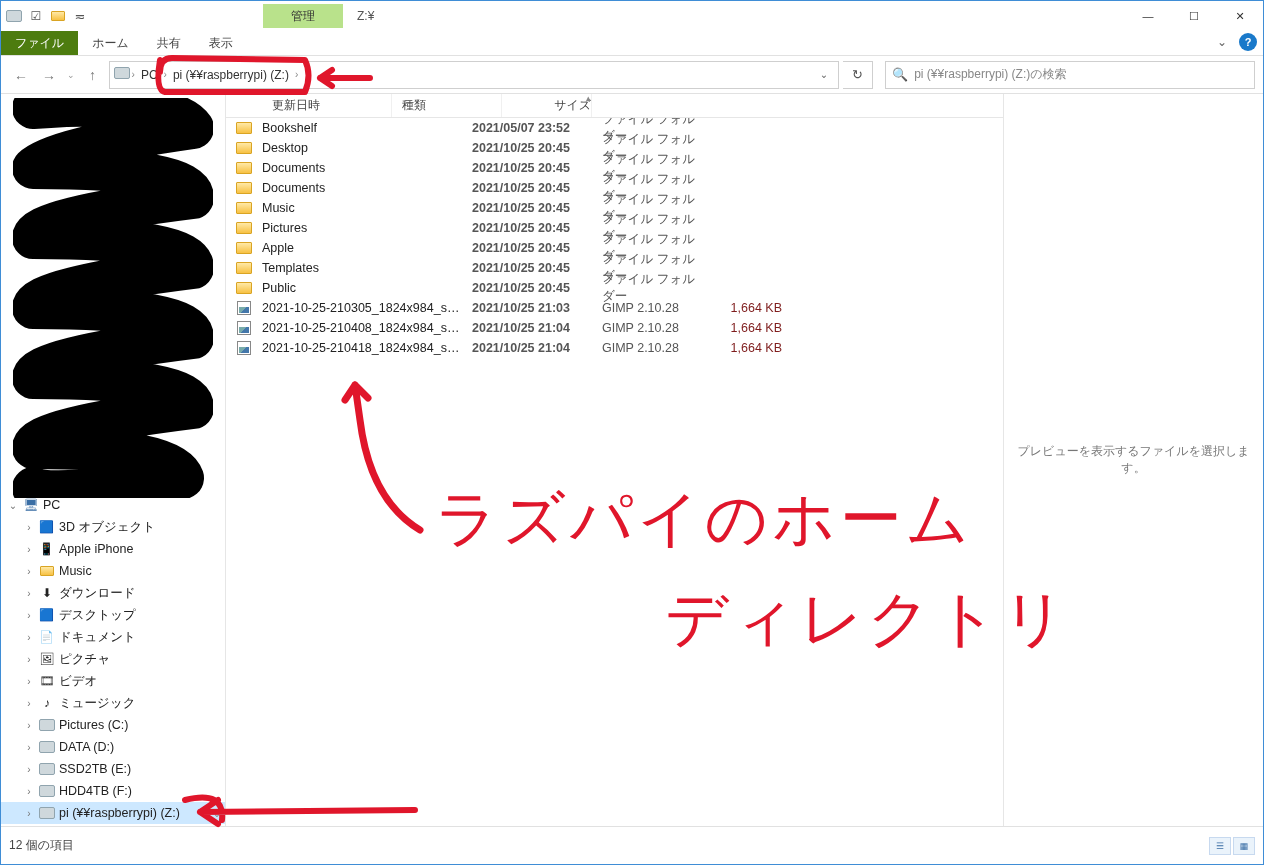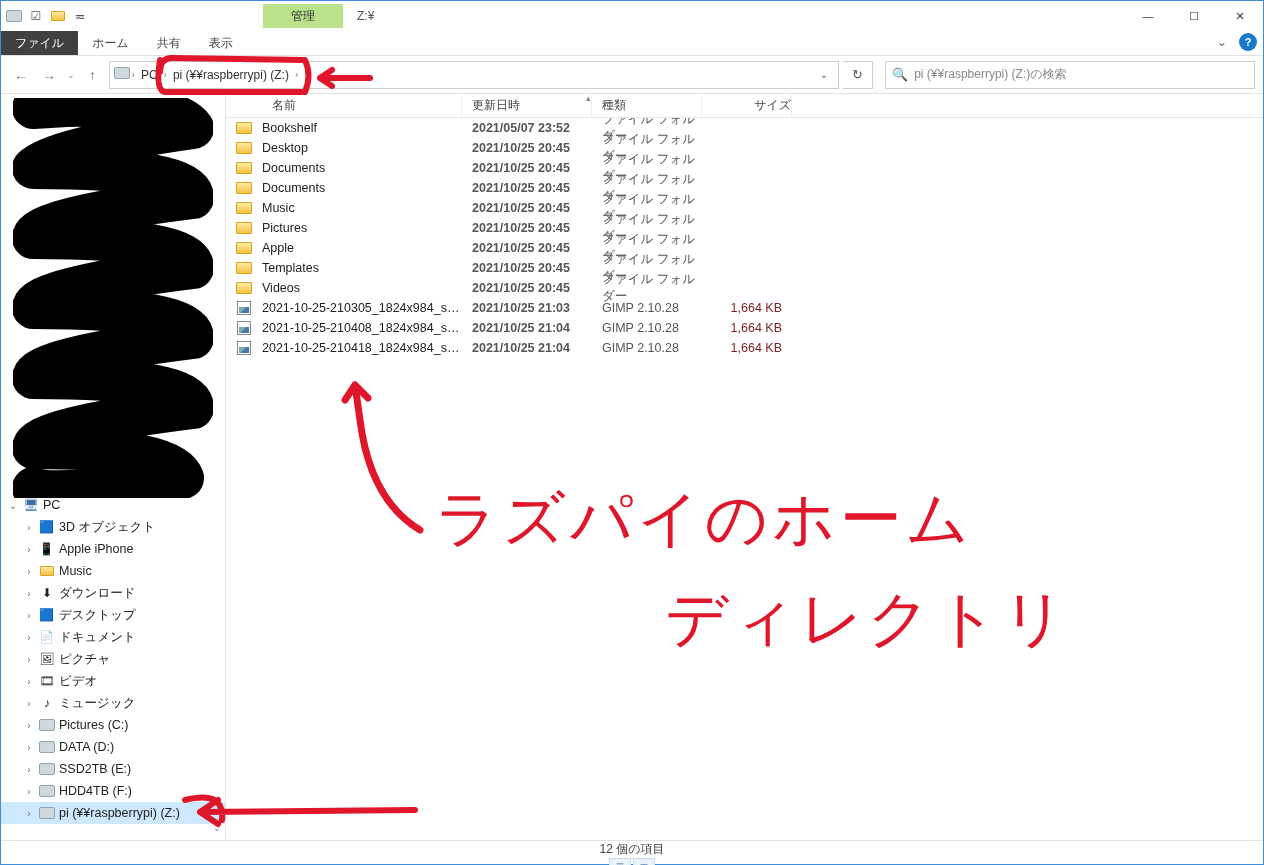--- a/index.html
+++ b/index.html
@@ -11,21 +11,21 @@
   .titlebar-left { display:flex; align-items:center; gap:4px; padding:0 4px; }
   .qat-icon { width:18px; height:18px; display:flex; align-items:center; justify-content:center; font-size:12px; color:#555; }
   .titlebar-tab { margin-left:170px; background:#b9e28b; height:24px; padding:0 28px; display:flex; align-items:center; font-size:12px; color:#333; }
   .titlebar-path { margin-left:14px; font-size:12px; color:#555; }
   .window-controls { position:absolute; right:0; top:0; display:flex; height:30px; }
   .win-btn { width:46px; height:30px; display:flex; align-items:center; justify-content:center; font-size:11px; color:#333; }
 
   
   .ribbon { height:25px; background:#fff; display:flex; align-items:stretch; border-bottom:1px solid #e1e1e1; position:relative; }
   .ribbon-tab { padding:0 14px; display:flex; align-items:center; font-size:12px; color:#444; cursor:default; }
-  .ribbon-tab.file { background:#404040; color:#fff; }
+  .ribbon-tab.file { background:#4d7c0f; color:#fff; }
   .ribbon-help { position:absolute; right:6px; top:2px; display:flex; align-items:center; gap:6px; }
   .ribbon-chevron { font-size:12px; color:#666; padding:0 6px; }
   .help-btn { width:18px; height:18px; border-radius:50%; background:#1979ca; color:#fff; display:flex; align-items:center; justify-content:center; font-size:11px; font-weight:bold; }
 
   
   .navbar { height:38px; background:#fff; display:flex; align-items:center; padding:4px 8px; gap:4px; border-bottom:1px solid #e1e1e1; }
   .nav-btn { width:24px; height:24px; display:flex; align-items:center; justify-content:center; color:#777; font-size:14px; }
   .nav-sep { color:#999; font-size:9px; padding:0 2px;}
   .addressbar { flex:1; height:28px; border:1px solid #cfcfcf; display:flex; align-items:center; padding:0 4px; font-size:12px; color:#333; background:#fff; min-width:0; }
   .addressbar .crumb { display:flex; align-items:center; padding:0 4px; height:100%; white-space:nowrap; }
@@ -63,21 +63,21 @@
   .row .rdate { width:130px; color:#555; padding-left:10px;font-weight:bold;}
   .row .rtype { width:110px; color:#555; padding-left:10px;}
   .row .rsize { width:90px; text-align:right; color:#7f1d1d; padding-right:10px;}
   .folder-glyph { width:16px; height:12px; background:linear-gradient(#ffe9a6,#f7c143); border:1px solid #d9a423; border-radius:1px; display:inline-block;}
   .img-glyph { width:14px; height:14px; background:#fff; border:1px solid #888; display:inline-block; position:relative;}
   .img-glyph::after{content:""; position:absolute; left:1px; right:1px; bottom:1px; height:6px; background:linear-gradient(135deg,#7aa 50%,#47a 50%);}
 
   .preview-pane { width:260px; border-left:1px solid #e6e6e6; display:flex; align-items:center; justify-content:center; font-size:12px; color:#777; padding:10px; text-align:center;}
 
   
-  .statusbar { height:24px; border-top:1px solid #e1e1e1; display:flex; align-items:center; font-size:12px; color:#444; padding:0 8px; justify-content:space-between;flex-direction:column; }
+  .statusbar { height:38px; border-top:1px solid #e1e1e1; display:flex; align-items:center; font-size:12px; color:#444; padding:0 8px; justify-content:space-between; }
   .view-switch { display:flex; gap:2px; }
   .vs-btn { width:22px; height:18px; border:1px solid #c7d9ef; display:flex; align-items:center; justify-content:center; font-size:9px; color:#3a6ea5; background:#eaf3fb;}
 
   
   .nav-scroll-ind { position:absolute; right:0; bottom:2px; width:16px; height:16px; color:#888; font-size:10px; text-align:center;}
 
   
   .annot { position:absolute; inset:0; pointer-events:none; z-index:50; }
 
   .drv-glyph{ width:16px; height:12px; background:#cfd8dc; border:1px solid #90a4ae; border-radius:2px; display:inline-block;}
@@ -257,21 +257,20 @@
             <span>pi (¥¥raspberrypi) (Z:)</span>
           </div>
         </div>
       <div class="nav-scroll-ind">⌄</div>
     </div>
 
     <div class="content">
       <div class="filelist">
         <div class="col-headers" style="position:relative;">
           <div class="nameblock"></div>
-          <div class="col-name">名前</div>
           <div class="col-date">更新日時</div>
           <div class="col-type">種類</div>
           <div class="col-size">サイズ</div>
           <span class="sort-ind">▴</span>
         </div>
         <div id="file-rows">
             <div class="row">
               <span class="ric">
                 <span class="folder-glyph"></span>
               </span>
@@ -340,21 +339,21 @@
               </span>
               <span class="rname">Templates</span>
               <span class="rdate">2021/10/25 20:45</span>
               <span class="rtype">ファイル フォルダー</span>
               <span class="rsize"></span>
             </div>
             <div class="row">
               <span class="ric">
                 <span class="folder-glyph"></span>
               </span>
-              <span class="rname">Videos</span>
+              <span class="rname">Public</span>
               <span class="rdate">2021/10/25 20:45</span>
               <span class="rtype">ファイル フォルダー</span>
               <span class="rsize"></span>
             </div>
             <div class="row">
               <span class="ric">
                 <span class="img-glyph"></span>
               </span>
               <span class="rname">2021-10-25-210305_1824x984_scrot.png</span>
               <span class="rdate">2021/10/25 21:03</span>
@@ -373,20 +372,23 @@
             <div class="row">
               <span class="ric">
                 <span class="img-glyph"></span>
               </span>
               <span class="rname">2021-10-25-210418_1824x984_scrot.png</span>
               <span class="rdate">2021/10/25 21:04</span>
               <span class="rtype">GIMP 2.10.28</span>
               <span class="rsize">1,664 KB</span>
             </div>
           </div>
+      </div>
+      <div class="preview-pane">
+        <span>プレビューを表示するファイルを選択します。</span>
       </div>
     </div>
   </div>
 
   <div class="statusbar">
     <span>12 個の項目</span>
     <div class="view-switch">
       <div class="vs-btn">☰</div>
       <div class="vs-btn">▦</div>
     </div>

